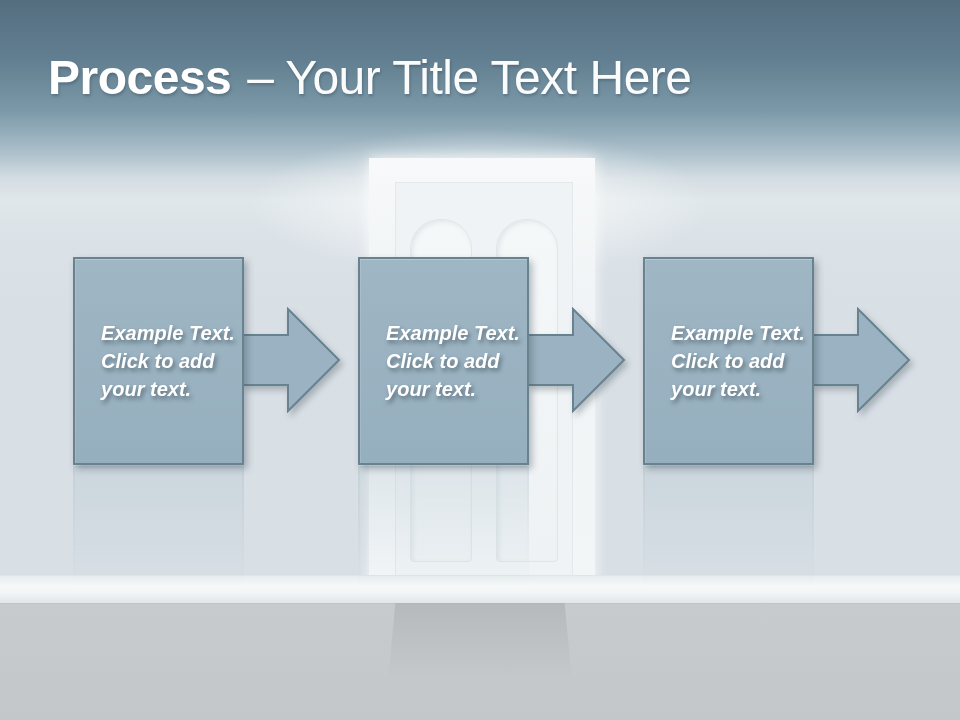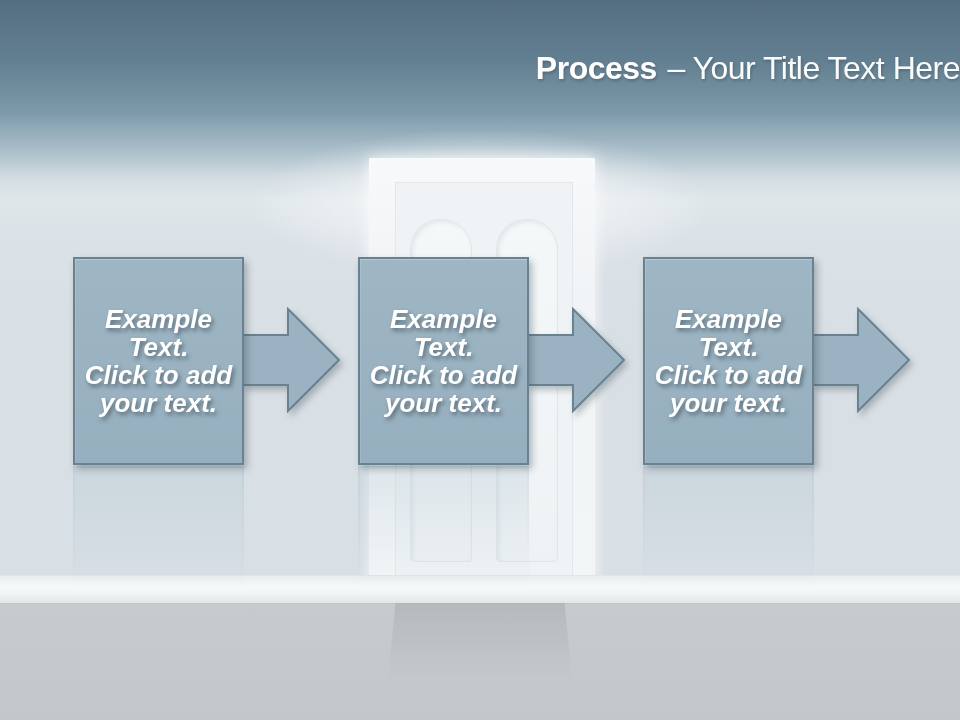--- a/index.html
+++ b/index.html
@@ -71,24 +71,25 @@
   .door-shadow{
     position:absolute; left:388px; top:603px; width:184px; height:78px;
     background:linear-gradient(180deg, rgba(166,171,174,0.55), rgba(166,171,174,0));
     clip-path:polygon(4% 0, 96% 0, 100% 100%, 0 100%);
     pointer-events:none;
   }
 
   
   .slide-header{
     position:absolute; top:50px; left:0; width:960px;
-    text-align:right; color:var(--text);
-    font-size:32px; letter-spacing:-0.5px;
+    text-align:left; color:var(--text);
+    font-size:48px; letter-spacing:-0.5px;
     text-shadow:1px 2px 3px rgba(30,45,55,0.30);
     white-space:nowrap;
+    padding-left:48px;
   }
   .title-bold{font-weight:700;}
   .title-rest{font-weight:400; margin-left:0.33em; opacity:0.97;}
 
   
   .unit{position:absolute; top:257px; width:171px; height:208px;}
   .unit.u1{left:73px;}
   .unit.u2{left:358px;}
   .unit.u3{left:643px;}
 
@@ -96,27 +97,27 @@
     position:absolute; left:0; top:0; width:171px; height:208px;
     background:linear-gradient(180deg,#9fb6c4, #96afbe);
     border:2px solid var(--shape-border);
     box-shadow:3px 4px 7px rgba(70,85,95,0.40),
                inset 0 1px 0 rgba(255,255,255,0.25),
                inset 1px 0 0 rgba(255,255,255,0.12);
     z-index:2;
     display:flex; align-items:center; justify-content:center;
   }
   .step-text{
-    text-align:center;
     font-style:italic;
     font-weight:600;
-    font-size:26px;
+    font-size:20px;
     line-height:28px;
     color:var(--text);
     text-shadow:2px 3px 4px rgba(40,55,65,0.55);
+    margin-left:19px;
   }
   .step-text .line{display:block;}
 
   .arrow-svg{
     position:absolute; left:169px; top:50px; width:100px; height:106px;
     z-index:1;
     filter:drop-shadow(3px 4px 3px rgba(70,85,95,0.35));
   }
   .arrow-svg polygon{
     fill:var(--shape-fill);

